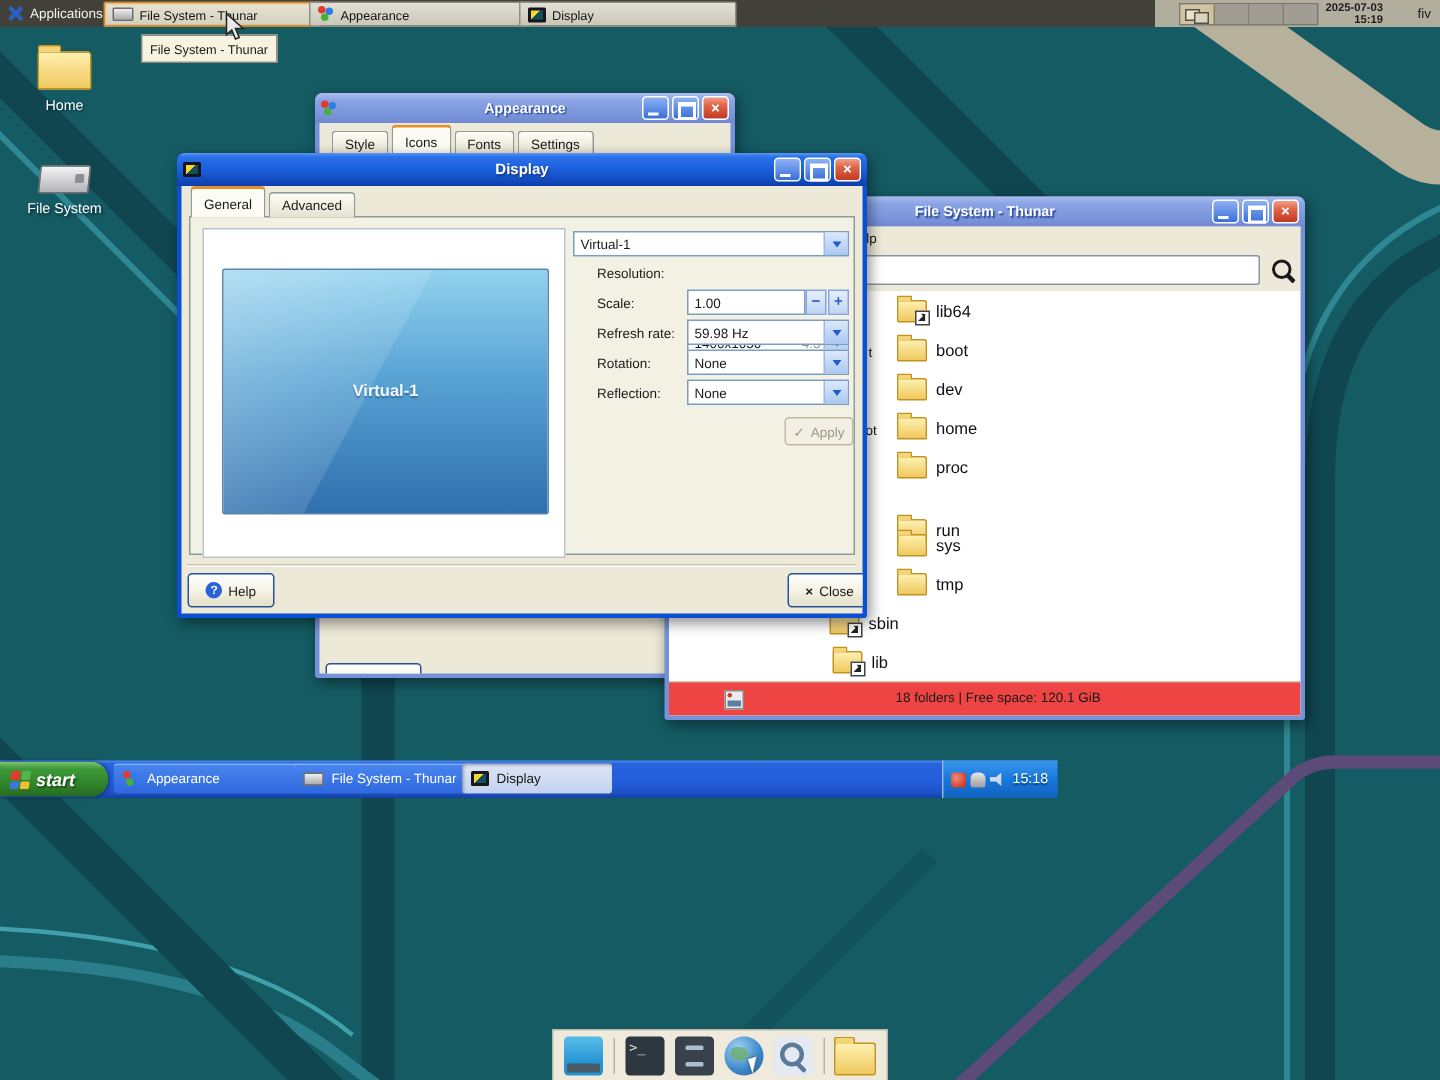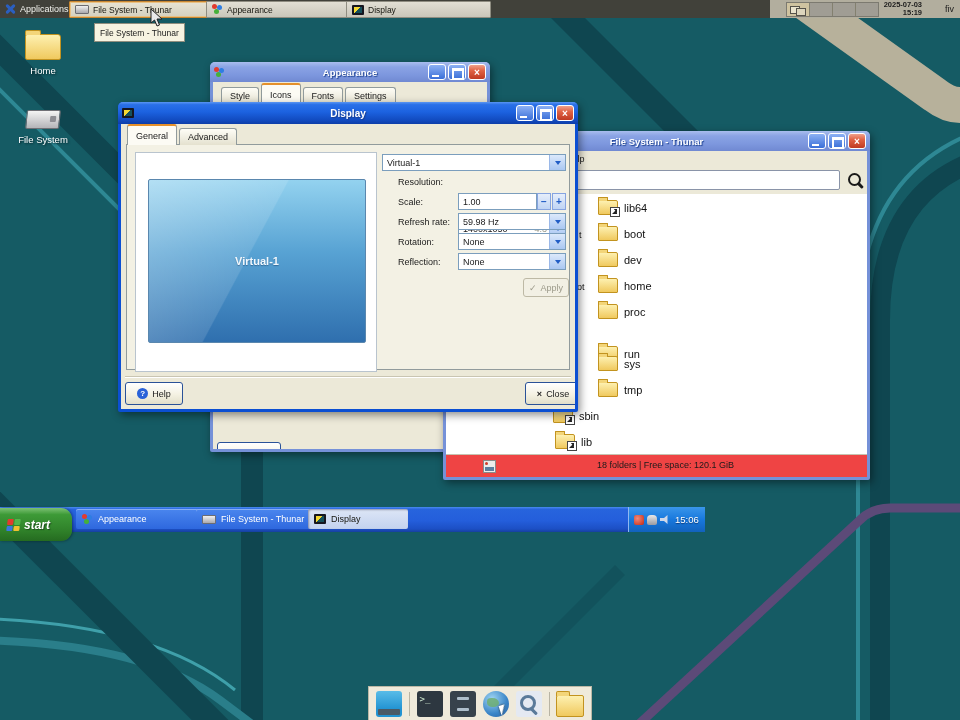--- a/index.html
+++ b/index.html
@@ -109,21 +109,21 @@
     clip-path:polygon(0 100%,100% 0,100% 100%,0 100%,100% 0,35% 0,100% 65%);}
   .fragment{position:absolute;font-size:9px;color:#111;}
   .statusbar{position:absolute;left:0;right:0;bottom:0;height:22px;background:#ef4444;border-top:1px solid #c6c2b0;
     font-size:9px;color:#1a1a1a;}
   .mini{position:absolute;width:11px;height:11px;border:1px solid #8a8a8a;background:#ececec;}
   .mini::before{content:"";position:absolute;left:1px;top:1px;width:3px;height:3px;background:#d03a2a;border-radius:50%;}
   .mini::after{content:"";position:absolute;left:1px;bottom:1px;right:1px;height:4px;background:#5a7ea0;}
   
   #taskbar{position:absolute;left:0;top:507px;width:705px;height:25px;z-index:40;
     background:linear-gradient(180deg,#4a8cf0 0%,#2764dd 9%,#245edb 55%,#1c4fc4 88%,#16409f 100%);}
-  #start-btn{position:absolute;left:0;top:1px;width:72px;height:33px;border-radius:0 11px 11px 0;
+  #start-btn{position:absolute;left:0;top:1px;width:72px;height:23px;border-radius:0 11px 11px 0;
     background:linear-gradient(180deg,#7cc173 0%,#3d9a37 20%,#2f8029 70%,#256b20 100%);
     display:flex;align-items:center;gap:4px;padding-left:7px;box-sizing:border-box;box-shadow:1px 0 3px rgba(0,0,0,.4);}
   #start-btn .st{color:#fff;font-size:12px;font-weight:bold;font-style:italic;text-shadow:1px 1px 1px #1d4d1a;}
   .flag{width:13px;height:12px;transform:skewX(-8deg);display:grid;grid-template:1fr 1fr / 1fr 1fr;gap:1px;}
   .flag i{border-radius:1px;} .flag .f1{background:#e23b2e;} .flag .f2{background:#53b64c;}
   .flag .f3{background:#3a78e0;} .flag .f4{background:#f0c030;}
   .taskbtn{position:absolute;top:2px;height:20px;border-radius:2px;display:flex;align-items:center;gap:5px;
     padding:0 6px;font-size:9px;color:#fff;background:linear-gradient(#4a86ee,#2e68de);box-shadow:inset 0 1px 0 rgba(255,255,255,.35);}
   .taskbtn.pressed{background:linear-gradient(#dde6f6,#c3d2ef);color:#16160f;box-shadow:inset 1px 1px 2px rgba(0,0,40,.35);}
   #tray{position:absolute;right:0;top:0;width:77px;height:25px;border-left:1px solid #8fb7f2;
@@ -417,21 +417,21 @@
     <span>File System - Thunar</span>
   </div>
   <div class="taskbtn pressed" style="left:308px;width:88px;">
     <span class="dicon"></span>
     <span>Display</span>
   </div>
   <div id="tray">
     <span class="ti red"></span>
     <span class="ti mouse"></span>
     <span class="ti snd"></span>
-    <span class="clock">15:06</span>
+    <span class="clock">15:18</span>
   </div>
 </div>
 
 <div id="dock">
   <div class="dk dk-display"></div>
   <div class="dock-sep"></div>
   <div class="dk dk-term">&gt;_</div>
   <div class="dk dk-cab"></div>
   <div class="dk dk-globe"></div>
   <div class="dk dk-find"></div>

